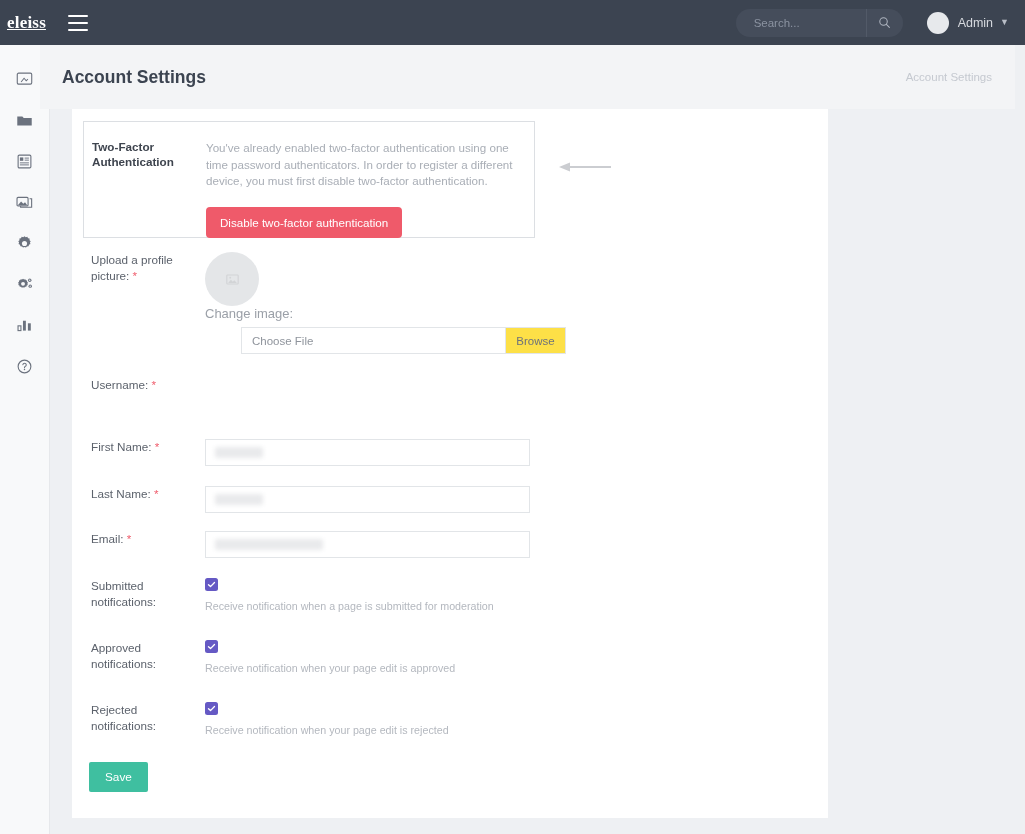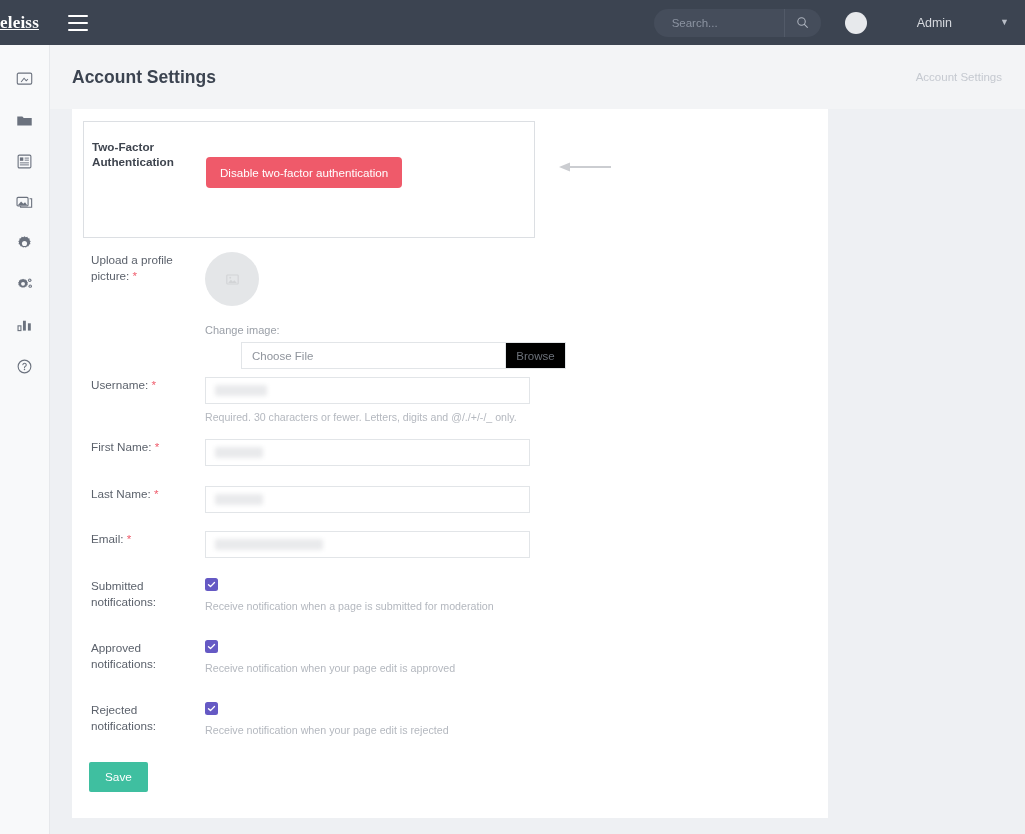--- a/index.html
+++ b/index.html
@@ -26,20 +26,21 @@
     align-items: center;
     box-sizing: border-box;
   }
   .brand {
     width: 50px;
     flex: 0 0 auto;
     color: #ffffff;
     font-size: 17px;
     font-weight: 600;
     letter-spacing: .2px;
+    padding-left: 7px;
     box-sizing: border-box;
     font-family: "Liberation Serif", serif;
     text-decoration: underline;
   }
   .hamburger {
     margin-left: 18px;
     width: 20px;
     height: 16px;
     display: flex;
     flex-direction: column;
@@ -87,21 +88,20 @@
     align-items: center;
     justify-content: center;
     cursor: pointer;
   }
   .search-btn svg { display: block; }
   .user-menu {
     display: flex;
     align-items: center;
     margin-left: 24px;
     cursor: pointer;
-    gap: 41px;
   }
   .avatar-sm {
     width: 22px;
     height: 22px;
     border-radius: 50%;
     background: #e7e9ec;
     flex: 0 0 auto;
   }
   .user-name {
     color: #d6d9de;
@@ -131,21 +131,21 @@
     display: flex;
     align-items: center;
     justify-content: center;
     cursor: pointer;
   }
   .side-item svg { display: block; }
 
   
   .page-head {
     position: absolute;
-    top: 45px; left: 50px;
+    top: 45px; left: 40px;
     width: 975px;
     height: 64px;
     background: #f3f4f6;
     box-sizing: border-box;
     display: flex;
     align-items: center;
     padding: 0 23px 0 22px;
   }
   .page-title {
     font-size: 17.5px;
@@ -245,23 +245,22 @@
   .avatar-lg {
     width: 54px;
     height: 54px;
     border-radius: 50%;
     background: #e4e6e8;
     display: flex;
     align-items: center;
     justify-content: center;
   }
   .change-label {
-    font-size: 11px;
+    font-size: 13px;
     color: #9ba0a8;
-    margin-top: 18px;
     margin-bottom: 6px;
   }
   .file-input {
     width: 325px;
     height: 27px;
     border: 1px solid #e2e5e8;
     box-sizing: border-box;
     display: flex;
     align-items: stretch;
     background: #fff;
@@ -271,21 +270,21 @@
     flex: 1 1 auto;
     display: flex;
     align-items: center;
     padding-left: 10px;
     font-size: 11.5px;
     color: #8f949c;
   }
   .file-browse {
     width: 59px;
     flex: 0 0 auto;
-    background: #000000;
+    background: #fde047;
     border-left: 1px solid #e2e5e8;
     display: flex;
     align-items: center;
     justify-content: center;
     font-size: 11.5px;
     color: #6d727b;
     cursor: pointer;
   }
 
   .text-input {
@@ -445,20 +444,21 @@
 <div class="page-head">
   <div class="page-title">Account Settings</div>
   <div class="breadcrumb">Account Settings</div>
 </div>
 
 <div class="card">
 
   <div class="tfa-panel">
     <div class="tfa-label">Two-Factor Authentication</div>
     <div class="tfa-body">
+      <div class="tfa-text">You've already enabled two-factor authentication using one time password authenticators. In order to register a different device, you must first disable two-factor authentication.</div>
       <button class="btn-danger">Disable two-factor authentication</button>
     </div>
   </div>
 
   <svg class="annot-arrow" viewBox="0 0 52 12">
     <line x1="10" y1="6" x2="52" y2="6" stroke="#cbcdd1" stroke-width="2"></line>
     <path d="M0 6 L11 1.5 L11 10.5 z" fill="#cbcdd1"></path>
   </svg>
 
   <div class="form-row" style="top:143px;">
@@ -480,26 +480,20 @@
         <div class="file-browse">Browse</div>
       </div>
     </div>
   </div>
 
   <div class="form-row" style="top:268px;">
     <div class="form-label">
       <span>Username:</span>
       <span class="req">*</span>
     </div>
-    <div class="form-field">
-      <div class="text-input">
-        <div class="redacted r-sm"></div>
-      </div>
-      <div class="help-text">Required. 30 characters or fewer. Letters, digits and @/./+/-/_ only.</div>
-    </div>
   </div>
 
   <div class="form-row" style="top:330px;">
     <div class="form-label">
       <span>First Name:</span>
       <span class="req">*</span>
     </div>
     <div class="form-field">
       <div class="text-input">
         <div class="redacted r-md"></div>

